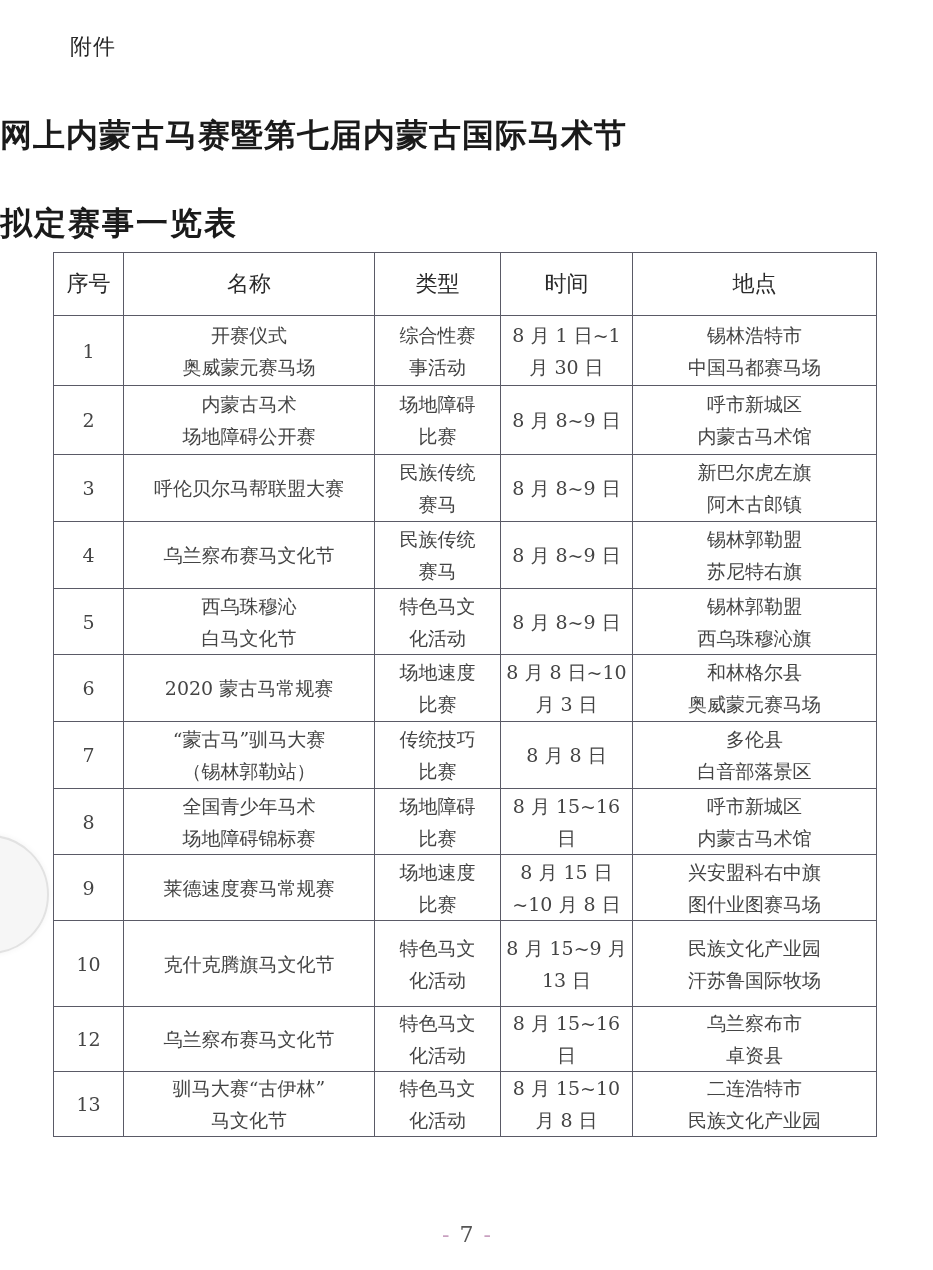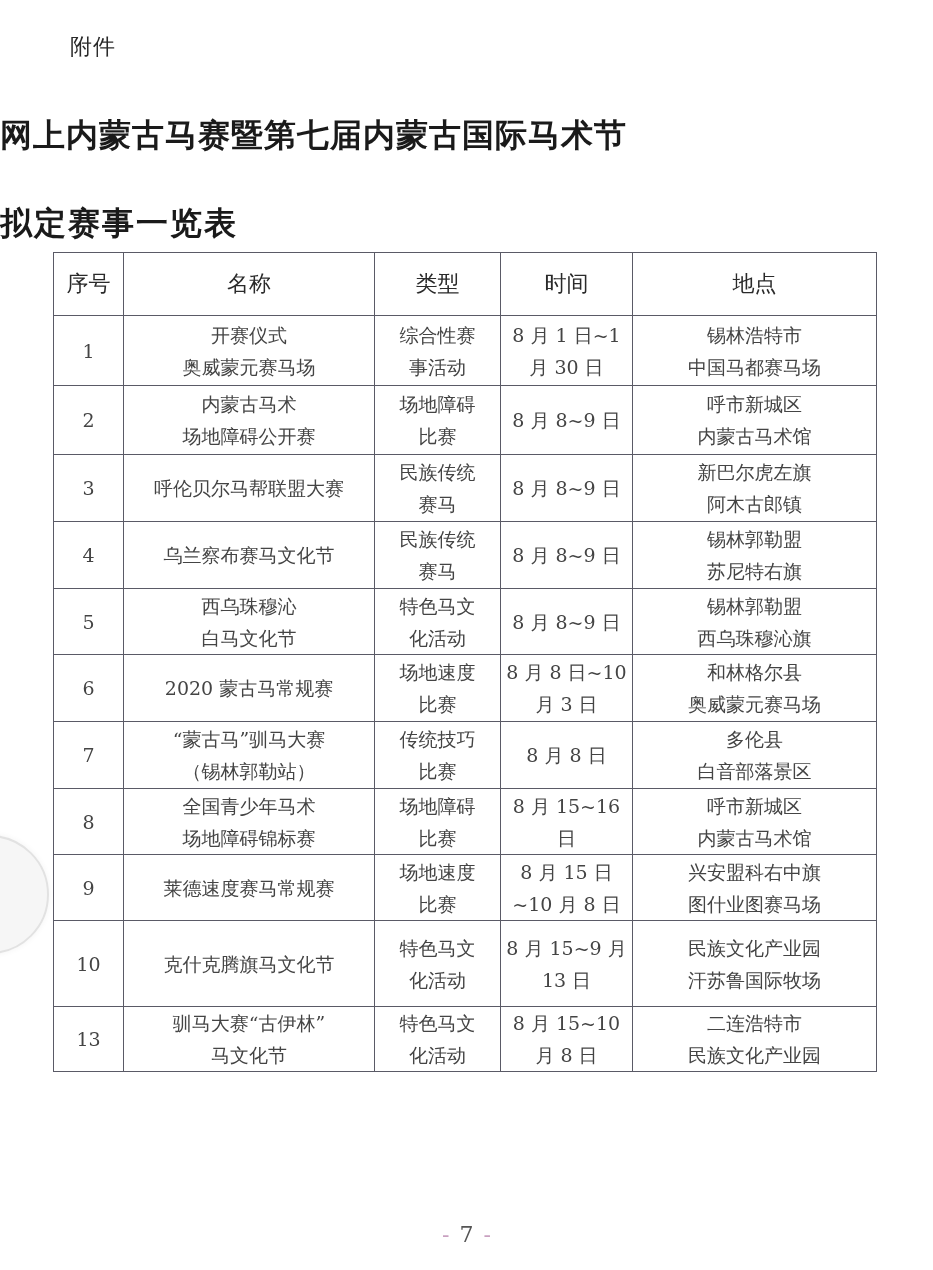--- a/index.html
+++ b/index.html
@@ -221,20 +221,38 @@
         </td>
         <td>
           <span class="cell-line">8 月 15~9 月</span>
           <span class="cell-line">13 日</span>
         </td>
         <td>
           <span class="cell-line">民族文化产业园</span>
           <span class="cell-line">汗苏鲁国际牧场</span>
         </td>
       </tr>
+      <tr style="height: 65px;">
+        <td>12</td>
+        <td>
+          <span class="cell-line">乌兰察布赛马文化节</span>
+        </td>
+        <td>
+          <span class="cell-line">特色马文</span>
+          <span class="cell-line">化活动</span>
+        </td>
+        <td>
+          <span class="cell-line">8 月 15~16</span>
+          <span class="cell-line">日</span>
+        </td>
+        <td>
+          <span class="cell-line">乌兰察布市</span>
+          <span class="cell-line">卓资县</span>
+        </td>
+      </tr>
       <tr style="height: 64px; margin-top: 24px;">
         <td>13</td>
         <td>
           <span class="cell-line">驯马大赛“古伊林”</span>
           <span class="cell-line">马文化节</span>
         </td>
         <td>
           <span class="cell-line">特色马文</span>
           <span class="cell-line">化活动</span>
         </td>

